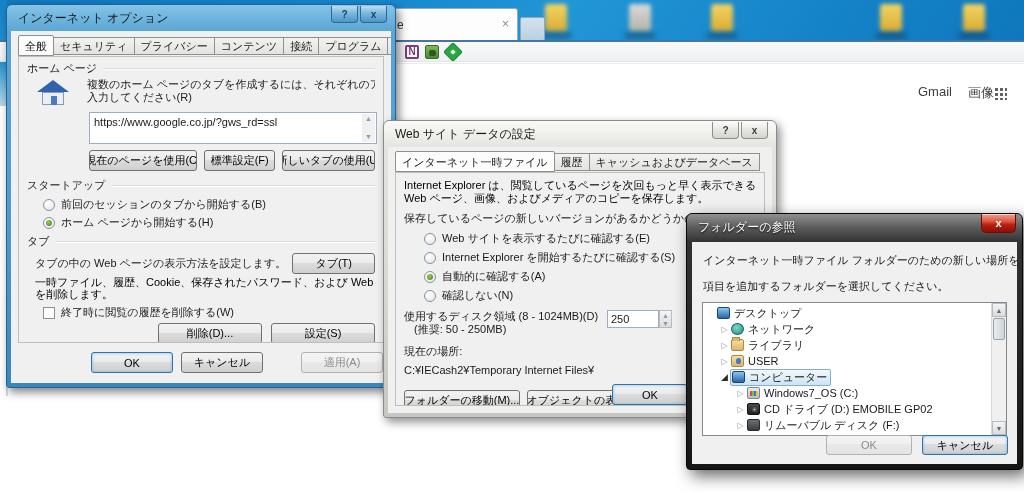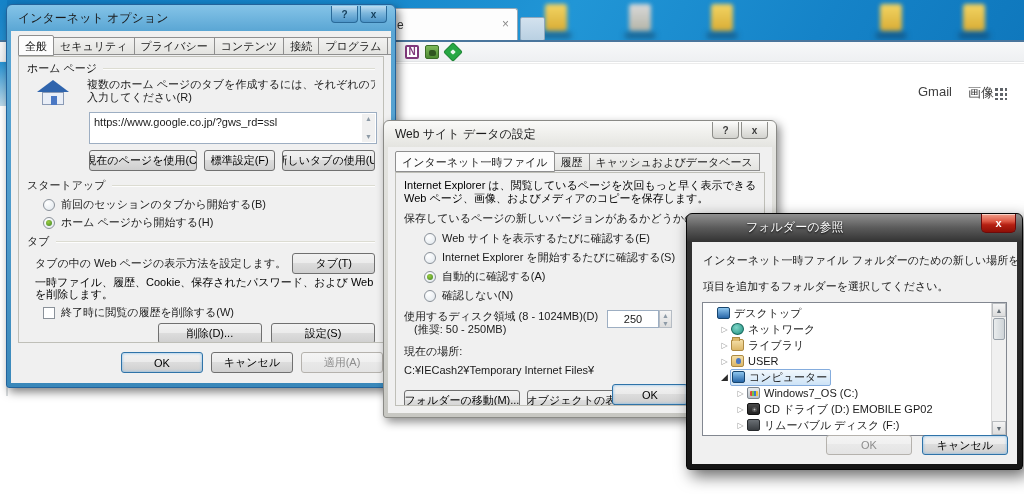--- a/index.html
+++ b/index.html
@@ -41,21 +41,21 @@
   .glink{cursor:pointer;}
   .apps-grid{position:absolute;left:994px;top:87px;width:13px;height:13px;
     background-image:radial-gradient(#5f6368 1.6px,transparent 1.7px);background-size:5px 5px;background-position:0 0;}
 
   
   .btn{display:flex;align-items:center;justify-content:center;height:21px;font-size:11px;color:#000;
     background:linear-gradient(#f2f2f2,#ebebeb 45%,#dddddd 46%,#cfcfcf);
     border:1px solid #707070;border-radius:3px;cursor:default;white-space:nowrap;overflow:hidden;}
   .btn.focused{border-color:#2f73a8;box-shadow:inset 0 0 3px #7ab8e8;}
   .btn.disabled{color:#8d8d8d;border-color:#b5b2ad;
-    background:linear-gradient(#f4f4f4,#f0f0f0 45%,#e9e9e9 46%,#e4e4e4);}
+    background:linear-gradient(#f4f4f4,#f0f0f0 45%,#e9e9e9 46%,#e4e4e4);margin-left:30px;}
   .grp{display:flex;align-items:center;font-size:11px;color:#1a1a1a;white-space:nowrap;}
   .grp .gline{flex:1;height:2px;margin-left:6px;border-top:1px solid #dcdcd2;border-bottom:1px solid #fdfdfd;}
   .radio{width:12px;height:12px;border-radius:50%;border:1px solid #8a9199;flex:none;
     background:radial-gradient(circle at 35% 30%,#fff,#dfe6ec);}
   .radio.on::after{content:"";display:block;width:6px;height:6px;margin:2px;border-radius:50%;
     background:radial-gradient(circle at 40% 35%,#9ccc3f,#3e8428);}
   .chk{width:12px;height:12px;border:1px solid #8a9199;background:#fff;flex:none;}
   .row{display:flex;align-items:center;gap:6px;font-size:11px;color:#1a1a1a;white-space:nowrap;overflow:hidden;}
   .sunken{background:#fff;border:1px solid #9daec2;}
   .arr{font-size:7px;color:#8d9aa6;line-height:8px;text-align:center;}
@@ -76,21 +76,21 @@
     background:linear-gradient(#85c4e8,#5aa6d4 26px,#4d9aca 60%,#3a88ba);
     box-shadow:3px 4px 10px rgba(0,0,0,.5);}
   .dlg2{left:383px;top:120px;width:394px;height:298px;z-index:20;
     padding:26px 4px 4px;border:1px solid #8a8a86;
     background:linear-gradient(#fafaf8,#e4e4e0 26px,#d7d7d2 60%,#c7c7c2);
     box-shadow:3px 4px 10px rgba(0,0,0,.45);}
   .dlg3{left:686px;top:213px;width:337px;height:257px;z-index:30;
     padding:28px 5px 5px;border:1px solid #060606;border-radius:6px 6px 4px 4px;
     background:linear-gradient(#909090,#5a5a5a 14px,#323232 28px,#1f1f1f 70%,#151515);
     box-shadow:5px 6px 16px rgba(0,0,0,.6);}
-  .dlg3 .dlg-title{color:#fff;height:22px;line-height:26px;text-shadow:0 1px 2px #000;margin-left:48px;}
+  .dlg3 .dlg-title{color:#fff;height:22px;line-height:26px;text-shadow:0 1px 2px #000;}
   .cap-red{position:absolute;top:0;right:6px;width:35px;height:19px;border-radius:0 0 5px 5px;
     border:1px solid #6d0a0a;border-top:none;color:#fff;font-size:11px;font-weight:bold;
     display:flex;align-items:center;justify-content:center;
     background:linear-gradient(#f2a08c,#dd5844 40%,#b52012 60%,#8e0f06);
     box-shadow:inset 0 1px 0 rgba(255,255,255,.55);}
 
   .tabstrip{position:absolute;left:7px;top:4px;display:flex;align-items:flex-end;z-index:2;}
   .dtab{height:18px;line-height:17px;padding:0 6px;font-size:11px;color:#1a1a1a;white-space:nowrap;
     border:1px solid #8f8f8f;border-left:none;background:linear-gradient(#f2f2f1,#e3e3e0);cursor:default;}
   .dtab:first-child{border-left:1px solid #8f8f8f;}
@@ -301,21 +301,21 @@
         <div class="row" style="margin:4px 0 0 20px;">
           <span class="radio"></span>
           <span>確認しない(N)</span>
         </div>
         <div class="row" style="margin-top:7px;align-items:flex-start;">
           <div style="flex:1;font-size:11px;line-height:13px;">
             <div>使用するディスク領域 (8 - 1024MB)(D)</div>
             <div style="margin-left:10px">(推奨: 50 - 250MB)</div>
           </div>
           <div style="display:flex;align-items:stretch;margin-right:84px;">
-            <div class="sunken" style="width:52px;height:18px;font-size:11px;text-align:center;padding:2px 3px;">250</div>
+            <div class="sunken" style="width:52px;height:18px;font-size:11px;text-align:left;padding:2px 3px;">250</div>
             <div class="spin" style="height:18px">
               <div class="arr">▲</div>
               <div class="arr">▼</div>
             </div>
           </div>
         </div>
         <div class="row" style="margin-top:8px;">
           <span>現在の場所:</span>
         </div>
         <div class="row" style="margin-top:5px;">

